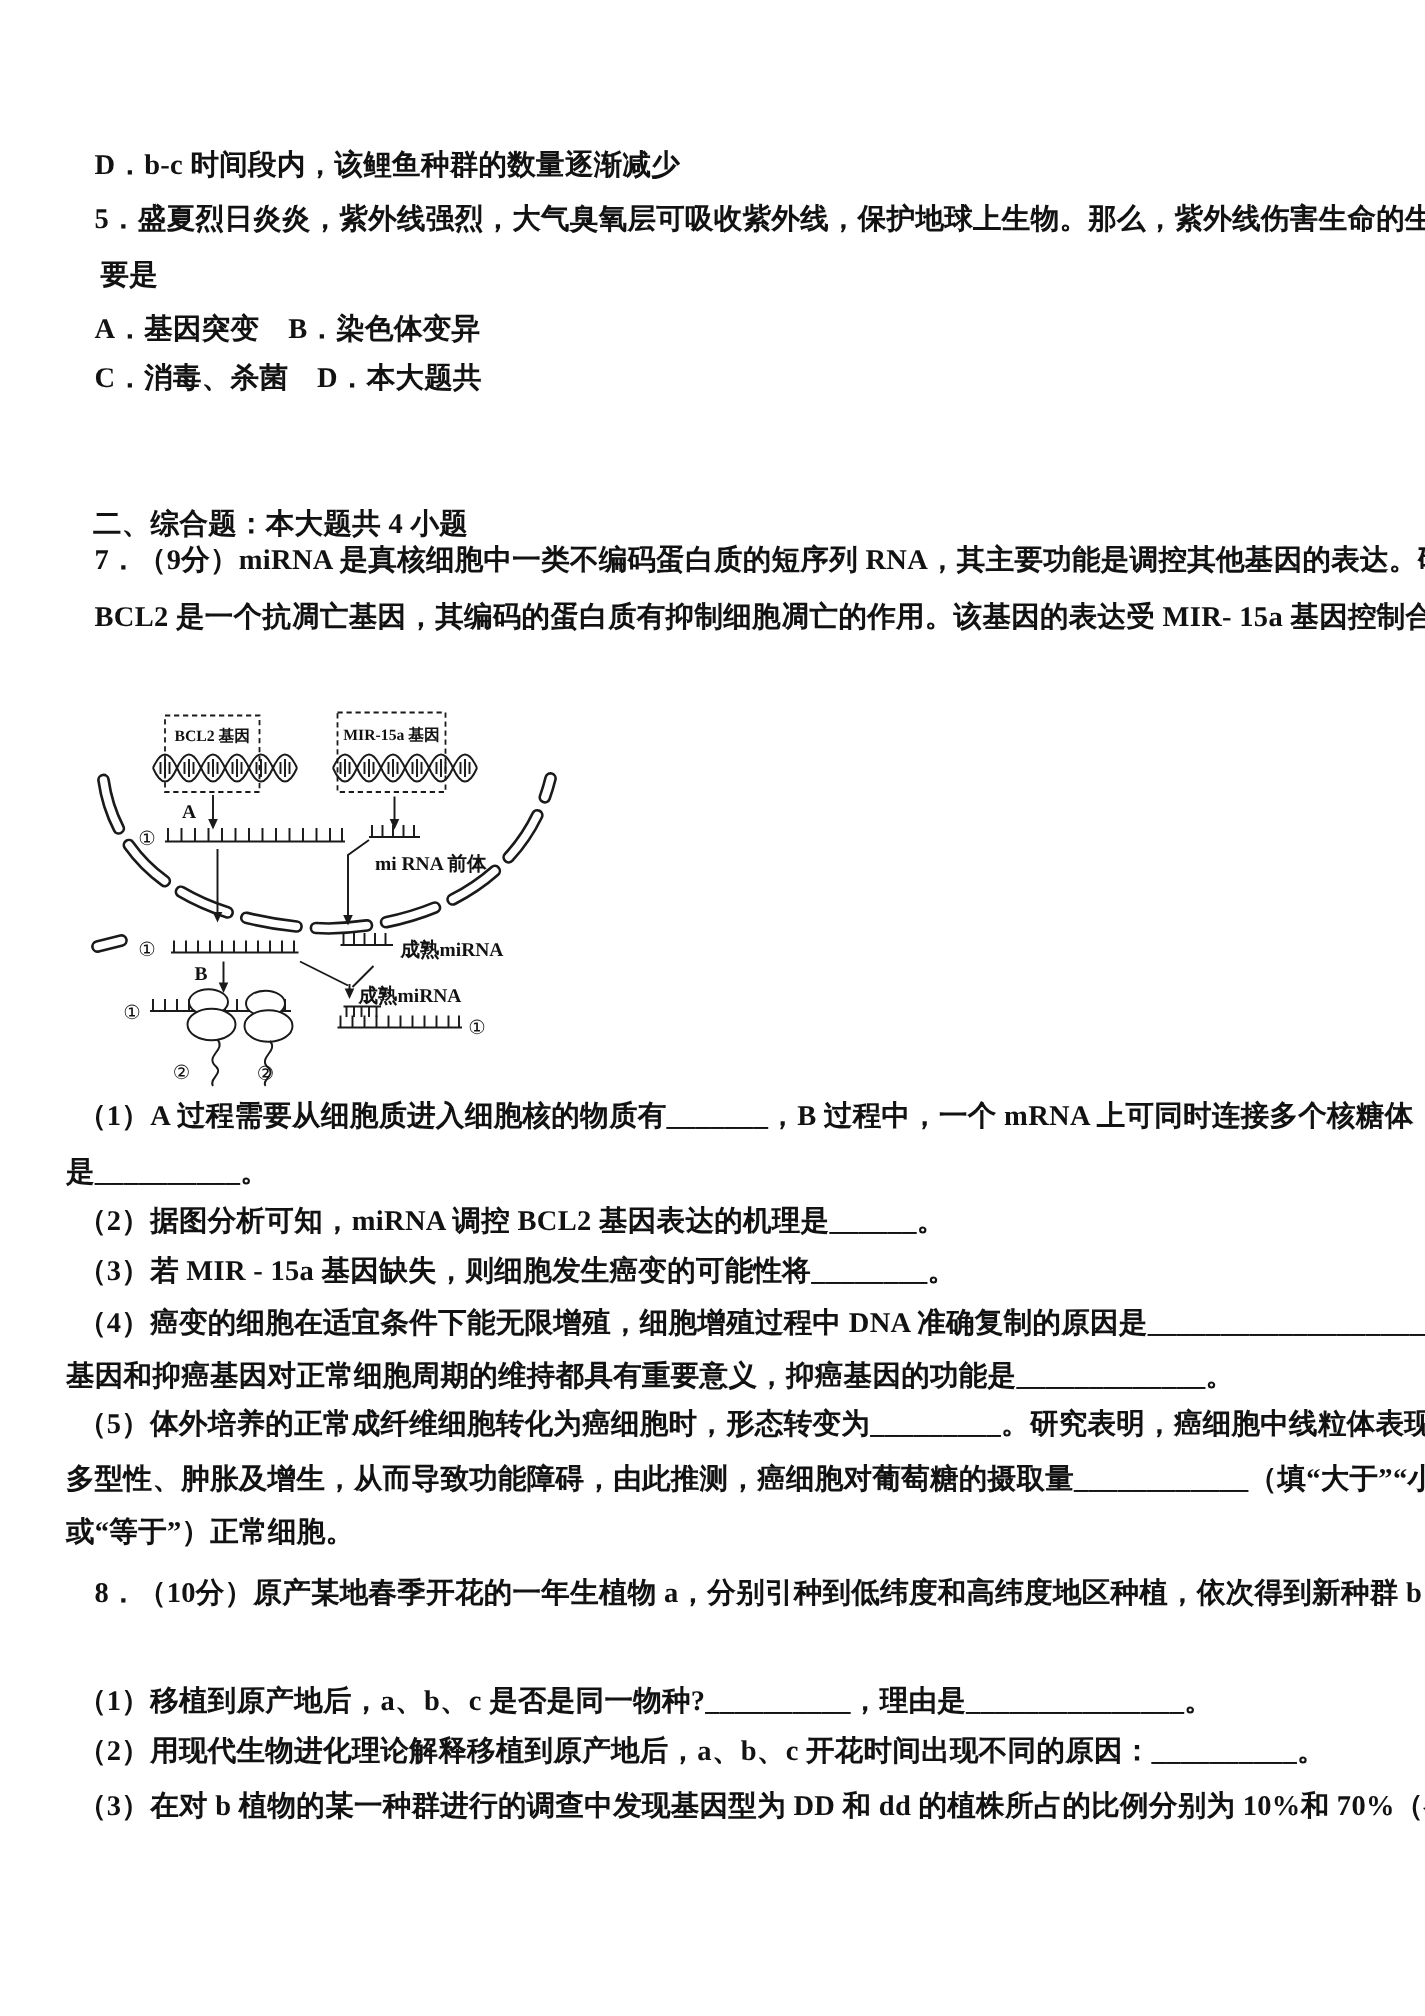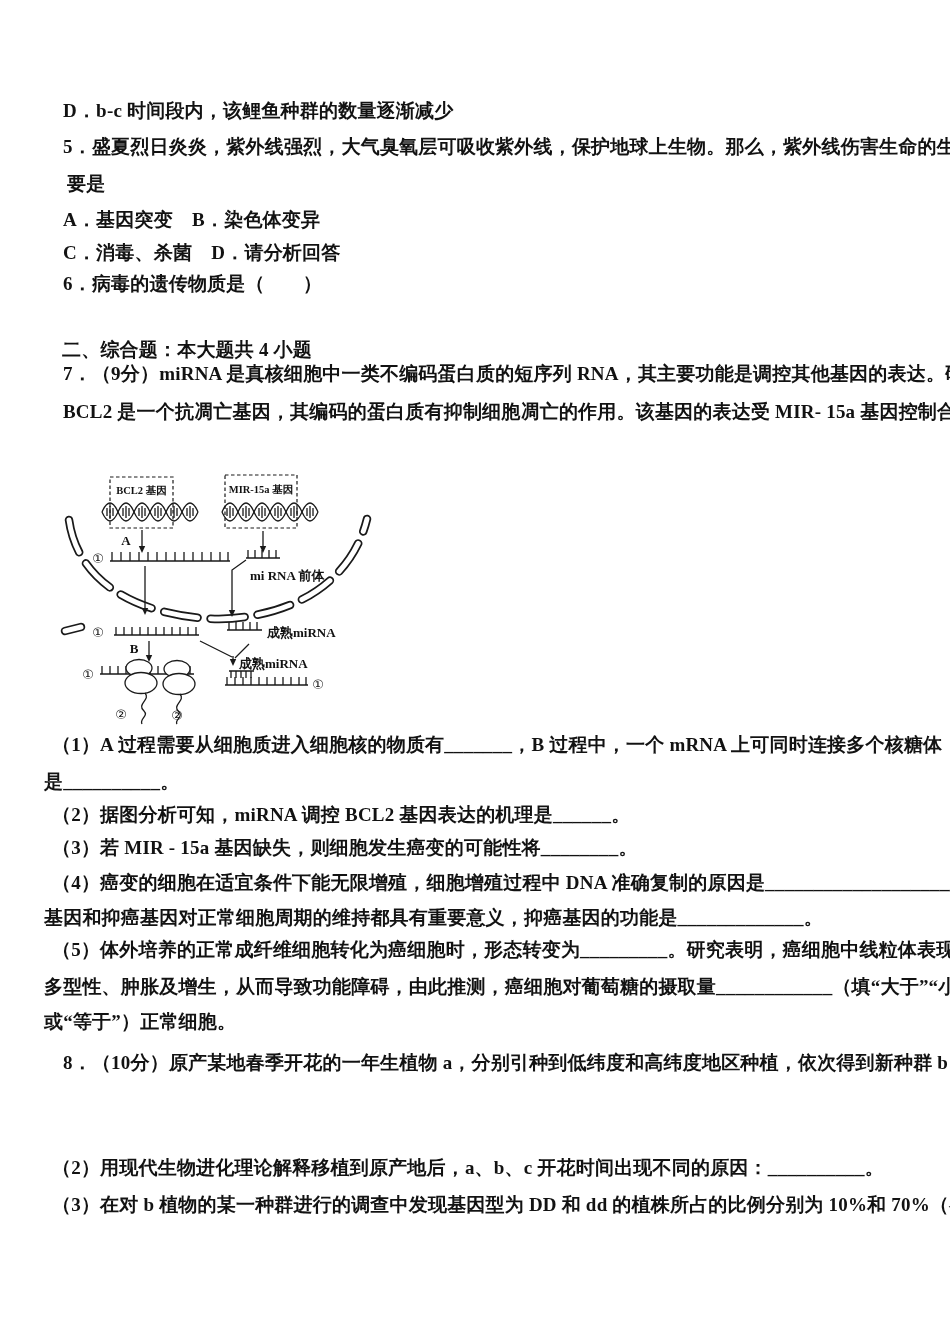--- a/index.html
+++ b/index.html
@@ -34,35 +34,35 @@
 </style>
 </head>
 <body>
 
 <div class="page">
 
   <div class="ln" style="top:98px;left:41px">D．b-c 时间段内，该鲤鱼种群的数量逐渐减少</div>
   <div class="ln" style="top:134px;left:41px">5．盛夏烈日炎炎，紫外线强烈，大气臭氧层可吸收紫外线，保护地球上生物。那么，紫外线伤害生命的生物学原理主</div>
   <div class="ln" style="top:171px;left:45px">要是</div>
   <div class="ln" style="top:207px;left:41px">A．基因突变　B．染色体变异</div>
-  <div class="ln" style="top:240px;left:41px">C．消毒、杀菌　D．请分析回答</div>
-  <div class="ln" style="top:271px;left:41px">6．病毒的遗传物质是（　　）</div>
+  <div class="ln" style="top:240px;left:41px">C．消毒、杀菌　D．本大题共</div>
   <div class="ln" style="top:337px;left:40px">二、综合题：本大题共 4 小题</div>
   <div class="ln" style="top:361px;left:41px">7．（9分）miRNA 是真核细胞中一类不编码蛋白质的短序列 RNA，其主要功能是调控其他基因的表达。研究发现，</div>
   <div class="ln" style="top:399px;left:41px">BCL2 是一个抗凋亡基因，其编码的蛋白质有抑制细胞凋亡的作用。该基因的表达受 MIR- 15a 基因控制合成的</div>
   <div class="ln" style="top:732px;left:30px">（1）A 过程需要从细胞质进入细胞核的物质有_______，B 过程中，一个 mRNA 上可同时连接多个核糖体，是其意义</div>
   <div class="ln" style="top:769px;left:22px">是__________。</div>
   <div class="ln" style="top:802px;left:30px">（2）据图分析可知，miRNA 调控 BCL2 基因表达的机理是______。</div>
   <div class="ln" style="top:835px;left:30px">（3）若 MIR - 15a 基因缺失，则细胞发生癌变的可能性将________。</div>
   <div class="ln" style="top:870px;left:30px">（4）癌变的细胞在适宜条件下能无限增殖，细胞增殖过程中 DNA 准确复制的原因是____________________。原癌</div>
   <div class="ln" style="top:905px;left:22px">基因和抑癌基因对正常细胞周期的维持都具有重要意义，抑癌基因的功能是_____________。</div>
   <div class="ln" style="top:937px;left:30px">（5）体外培养的正常成纤维细胞转化为癌细胞时，形态转变为_________。研究表明，癌细胞中线粒体表现为不同的</div>
   <div class="ln" style="top:974px;left:22px">多型性、肿胀及增生，从而导致功能障碍，由此推测，癌细胞对葡萄糖的摄取量____________（填“大于”“小于”</div>
   <div class="ln" style="top:1009px;left:22px">或“等于”）正常细胞。</div>
   <div class="ln" style="top:1050px;left:41px">8．（10分）原产某地春季开花的一年生植物 a，分别引种到低纬度和高纬度地区种植，依次得到新种群 b 和 c。很多</div>
+  <div class="ln" style="top:1122px;left:30px">（1）移植到原产地后，a、b、c 是否是同一物种?__________，理由是_______________。</div>
   <div class="ln" style="top:1155px;left:30px">（2）用现代生物进化理论解释移植到原产地后，a、b、c 开花时间出现不同的原因：__________。</div>
   <div class="ln" style="top:1192px;left:30px">（3）在对 b 植物的某一种群进行的调查中发现基因型为 DD 和 dd 的植株所占的比例分别为 10%和 70%（各种基因型</div>
 
   <svg class="diagram" viewBox="0 0 950 1344">
     <defs>
       <g id="helix">
         <path class="k" d="M0 0 Q8 -18 16 0 T32 0 T48 0 T64 0 T80 0 T96 0"></path>
         <path class="k" d="M0 0 Q8 18 16 0 T32 0 T48 0 T64 0 T80 0 T96 0"></path>
         <path class="k" d="M5 -4 V4 M8 -6 V6 M11 -4 V4 M21 -4 V4 M24 -6 V6 M27 -4 V4 M37 -4 V4 M40 -6 V6 M43 -4 V4 M53 -4 V4 M56 -6 V6 M59 -4 V4 M69 -4 V4 M72 -6 V6 M75 -4 V4 M85 -4 V4 M88 -6 V6 M91 -4 V4"></path>
       </g>

